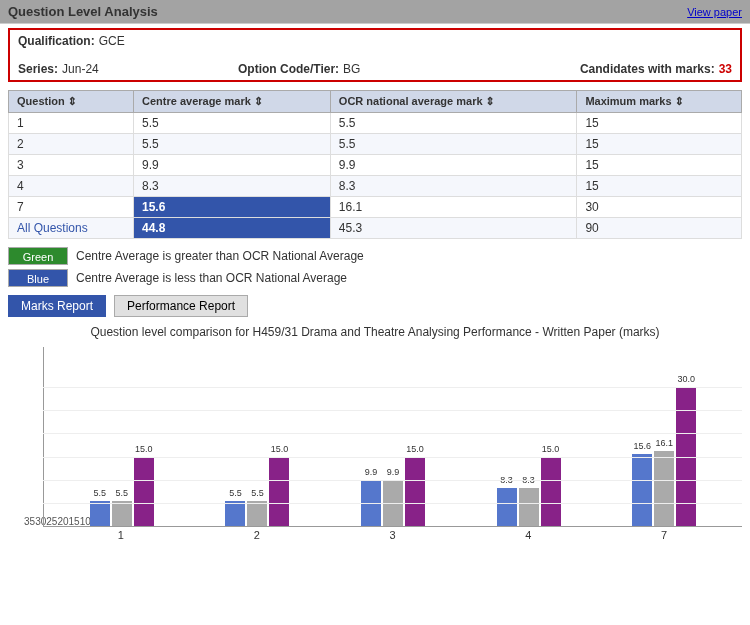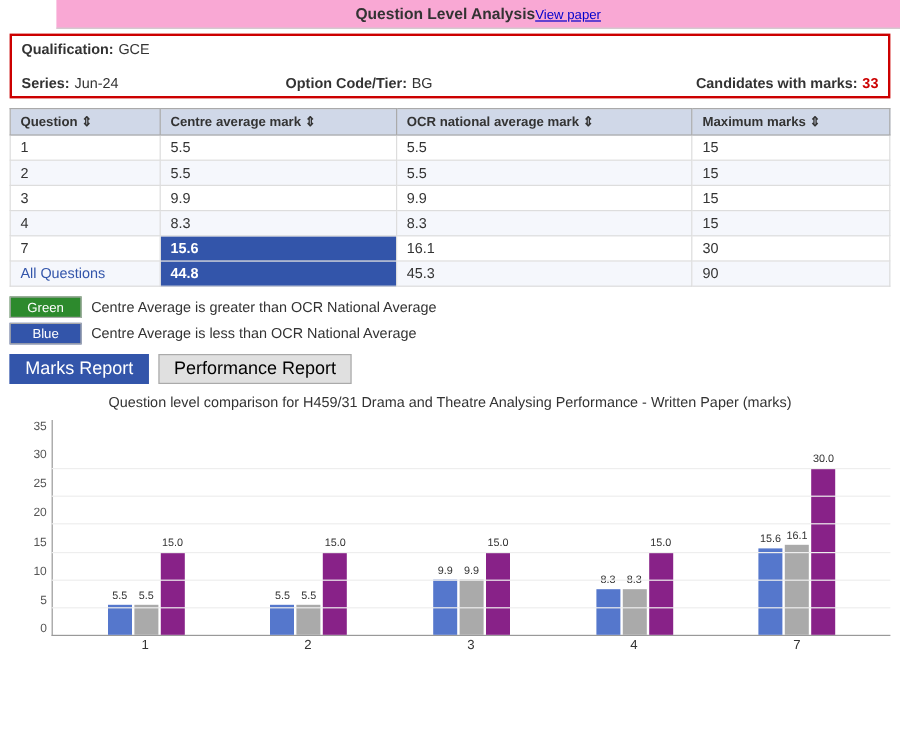--- a/index.html
+++ b/index.html
@@ -1,18 +1,18 @@
 <!DOCTYPE html>
 <html><head>
   <meta charset="utf-8">
   <style>
     * { box-sizing: border-box; margin: 0; padding: 0; }
     body { font-family: Arial, sans-serif; font-size: 12px; color: #333; background: #fff; width: 750px; }
 
-    .page-header { display: flex; justify-content: center; align-items: center; padding: 4px 8px; background: #f9a8d4; border-bottom: 1px solid #ccc; margin-left: 47px; }
+    .page-header { display: flex; justify-content: space-between; align-items: center; padding: 4px 8px; background: #a3a3a3; border-bottom: 1px solid #ccc; }
     .page-header .title { font-weight: bold; color: #333; font-size: 13px; }
     .page-header .view-paper a { color: #00c; font-size: 11px; text-decoration: underline; cursor: pointer; }
 
     .info-box { border: 2px solid #c00; margin: 4px 8px; padding: 4px 8px; display: grid; grid-template-columns: auto auto auto 1fr auto; column-gap: 8px; row-gap: 2px; }
     .info-label { font-weight: bold; color: #333; }
     .info-value { color: #333; }
     .info-unit-label { font-weight: bold; color: #333; }
     .info-unit-value { color: #c00; font-weight: bold; }
     .candidates-label { font-weight: bold; color: #333; text-align: right; }
     .candidates-value { color: #c00; font-weight: bold; }
@@ -25,28 +25,28 @@
     td.highlight-blue { background: #3355aa !important; color: #fff; font-weight: bold; }
 
     .legend { display: flex; flex-direction: column; gap: 4px; margin: 8px 8px; }
     .legend-item { display: flex; align-items: center; gap: 8px; }
     .legend-box { width: 60px; height: 18px; display: inline-block; border: 1px solid #aaa; }
     .legend-green { background: #2d8a2d; color: #fff; font-size: 11px; text-align: center; line-height: 18px; }
     .legend-blue { background: #3355aa; color: #fff; font-size: 11px; text-align: center; line-height: 18px; }
     .legend-text { font-size: 12px; }
 
     .report-buttons { display: flex; gap: 8px; margin: 8px 8px 4px 8px; }
-    .report-btn { padding: 3px 12px; border: 1px solid #aaa; font-size: 15px; cursor: pointer; background: #e0e0e0; }
+    .report-btn { padding: 3px 12px; border: 1px solid #aaa; font-size: 12px; cursor: pointer; background: #e0e0e0; }
     .report-btn.active { background: #3355aa; color: #fff; border-color: #3355aa; }
 
     .chart-section { margin: 8px 8px; }
     .chart-title { text-align: center; font-weight: normal; font-size: 12px; margin-bottom: 8px; color: #333; }
 
     .chart-container { position: relative; width: 100%; height: 200px; }
-    .chart-y-axis { position: absolute; left: 0; top: 0; bottom: 20px; width: 35px; display: flex; flex-direction: column; justify-content: space-between; align-items: flex-end; padding-right: 4px; }
+    .chart-y-axis { position: absolute; left: 16px; top: 0; bottom: 20px; width: 35px; display: flex; flex-direction: row; justify-content: space-between; align-items: flex-end; padding-right: 4px; }
     .chart-y-label { font-size: 10px; color: #555; }
     .chart-area { position: absolute; left: 35px; right: 0; top: 0; bottom: 20px; border-left: 1px solid #999; border-bottom: 1px solid #999; display: flex; align-items: flex-end; justify-content: space-around; padding: 0 10px; }
     .x-labels { position: absolute; left: 35px; right: 0; bottom: 0; height: 18px; display: flex; justify-content: space-around; padding: 0 10px; }
     .x-label { font-size: 11px; color: #333; text-align: center; }
     .grid-line { position: absolute; left: 35px; right: 0; border-top: 1px solid #eee; }
   </style>
 </head>
 <body>
 
 <div class="page-header">

